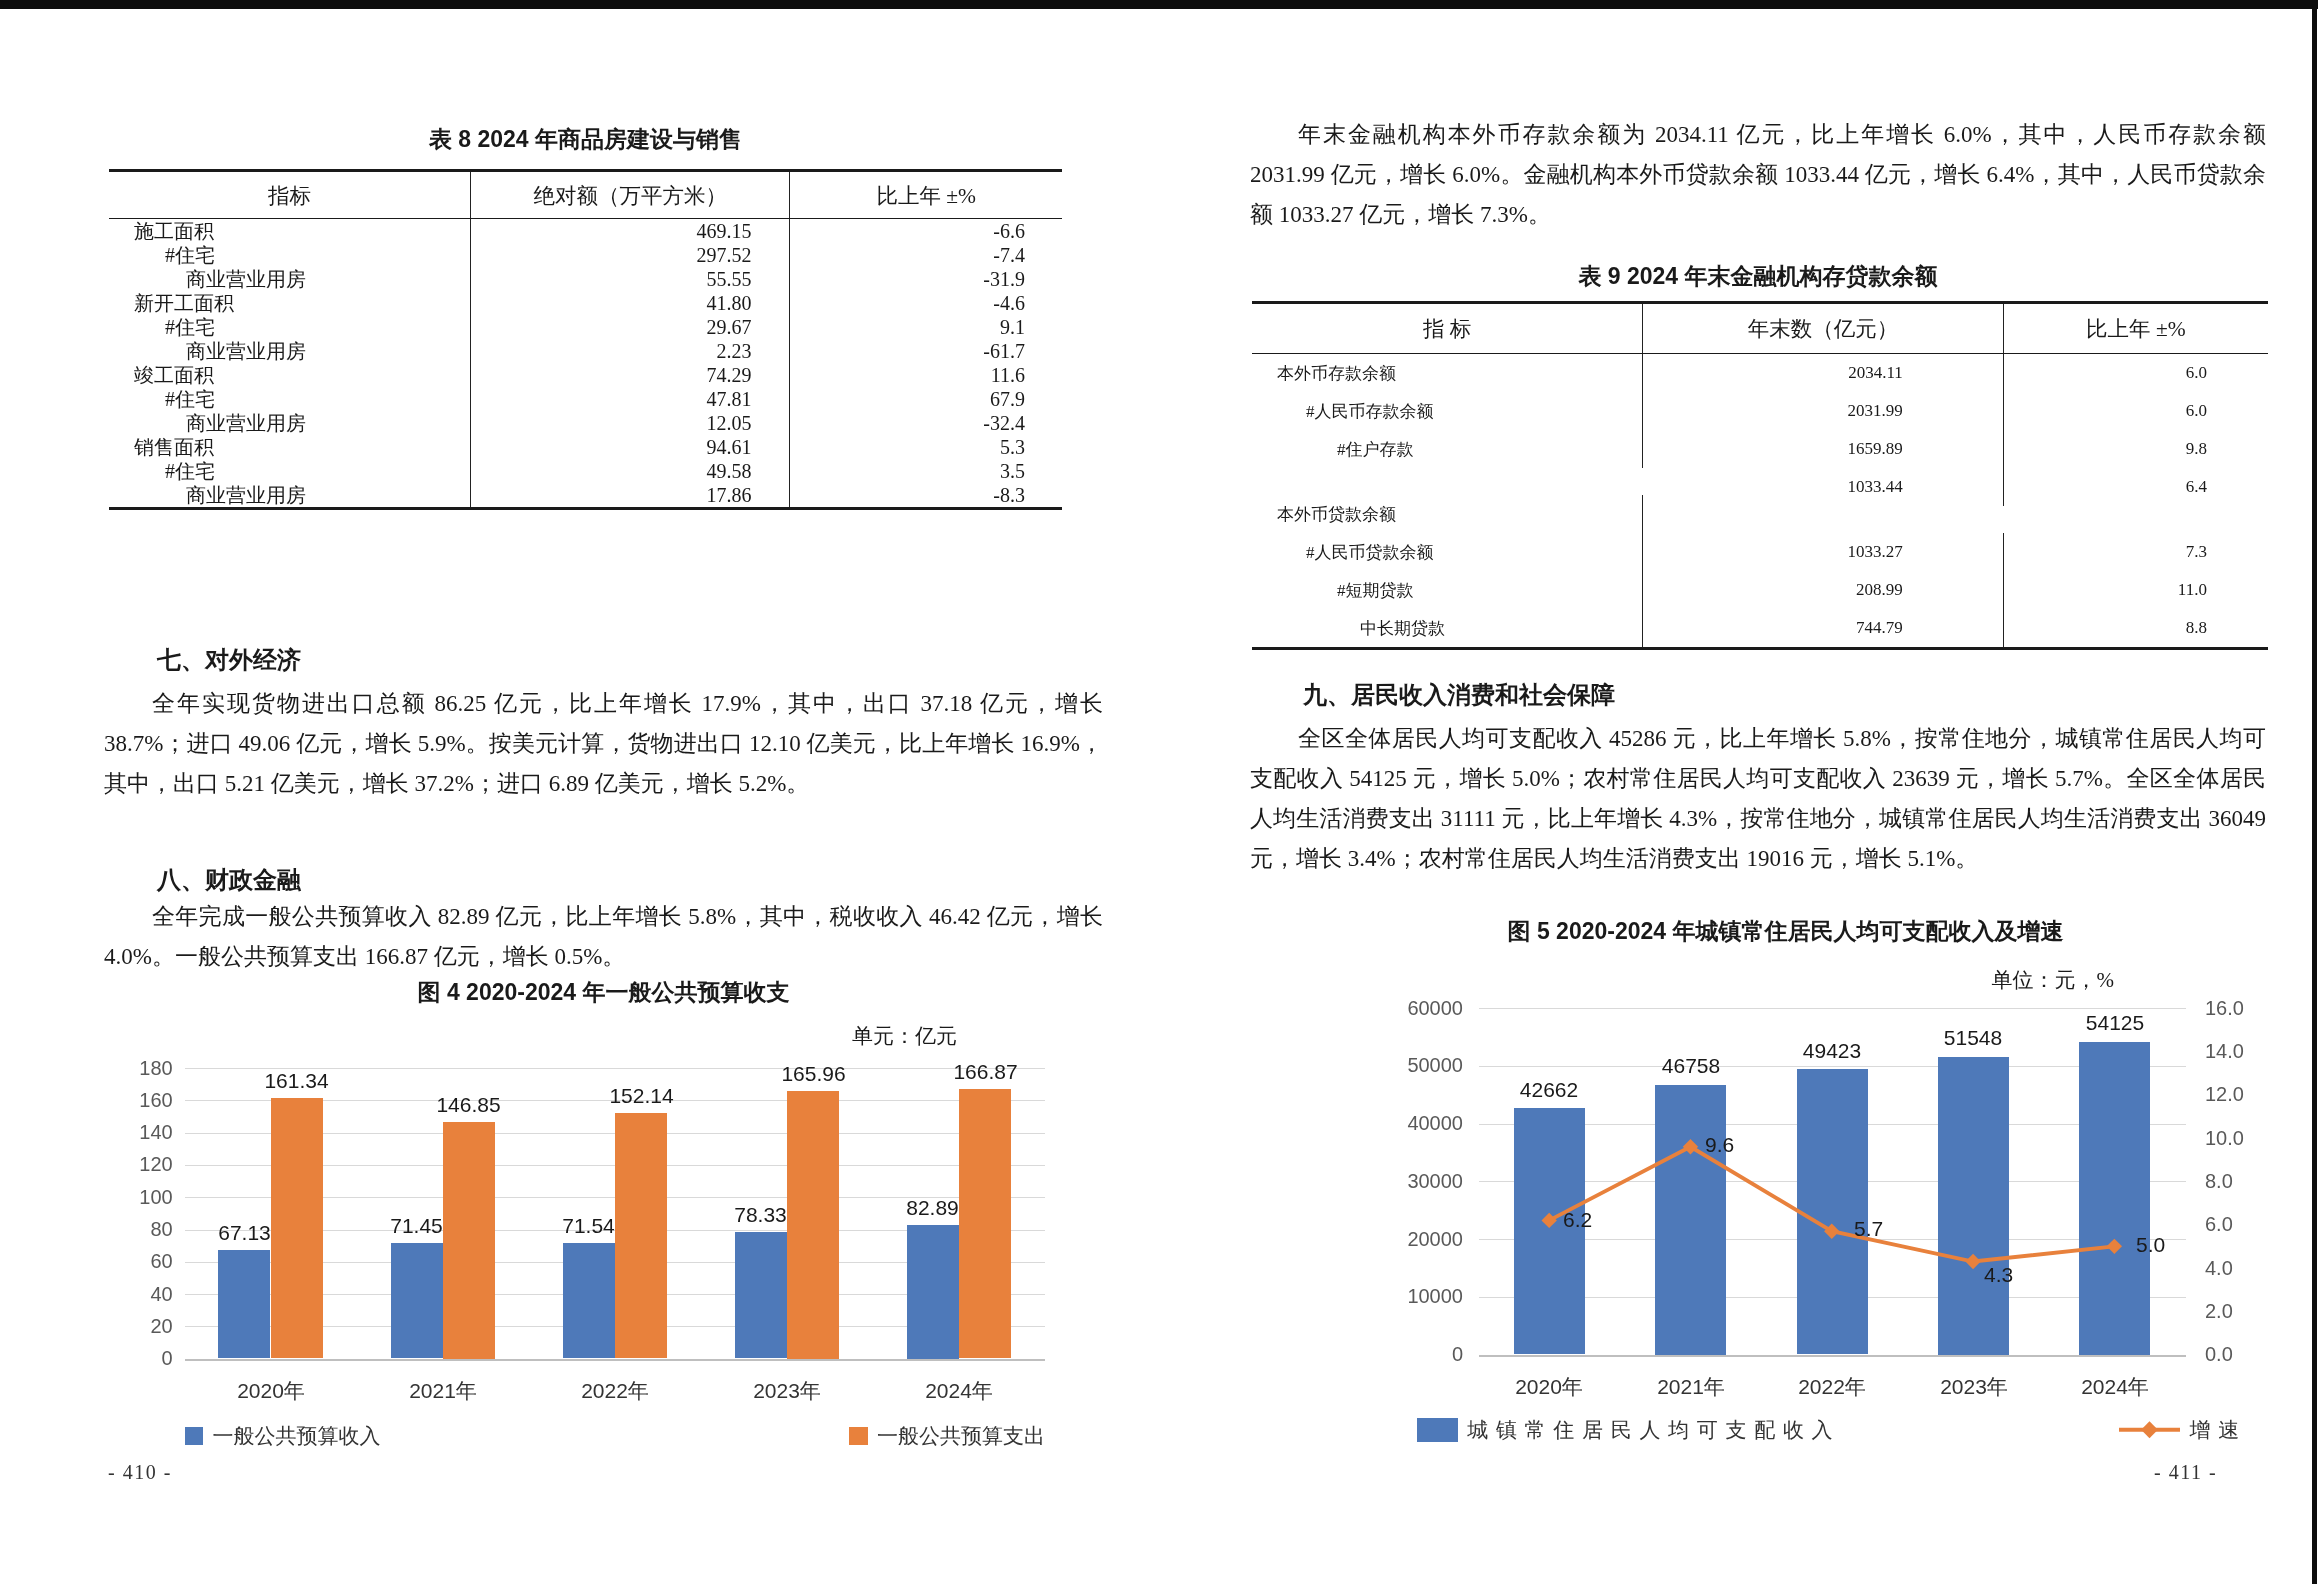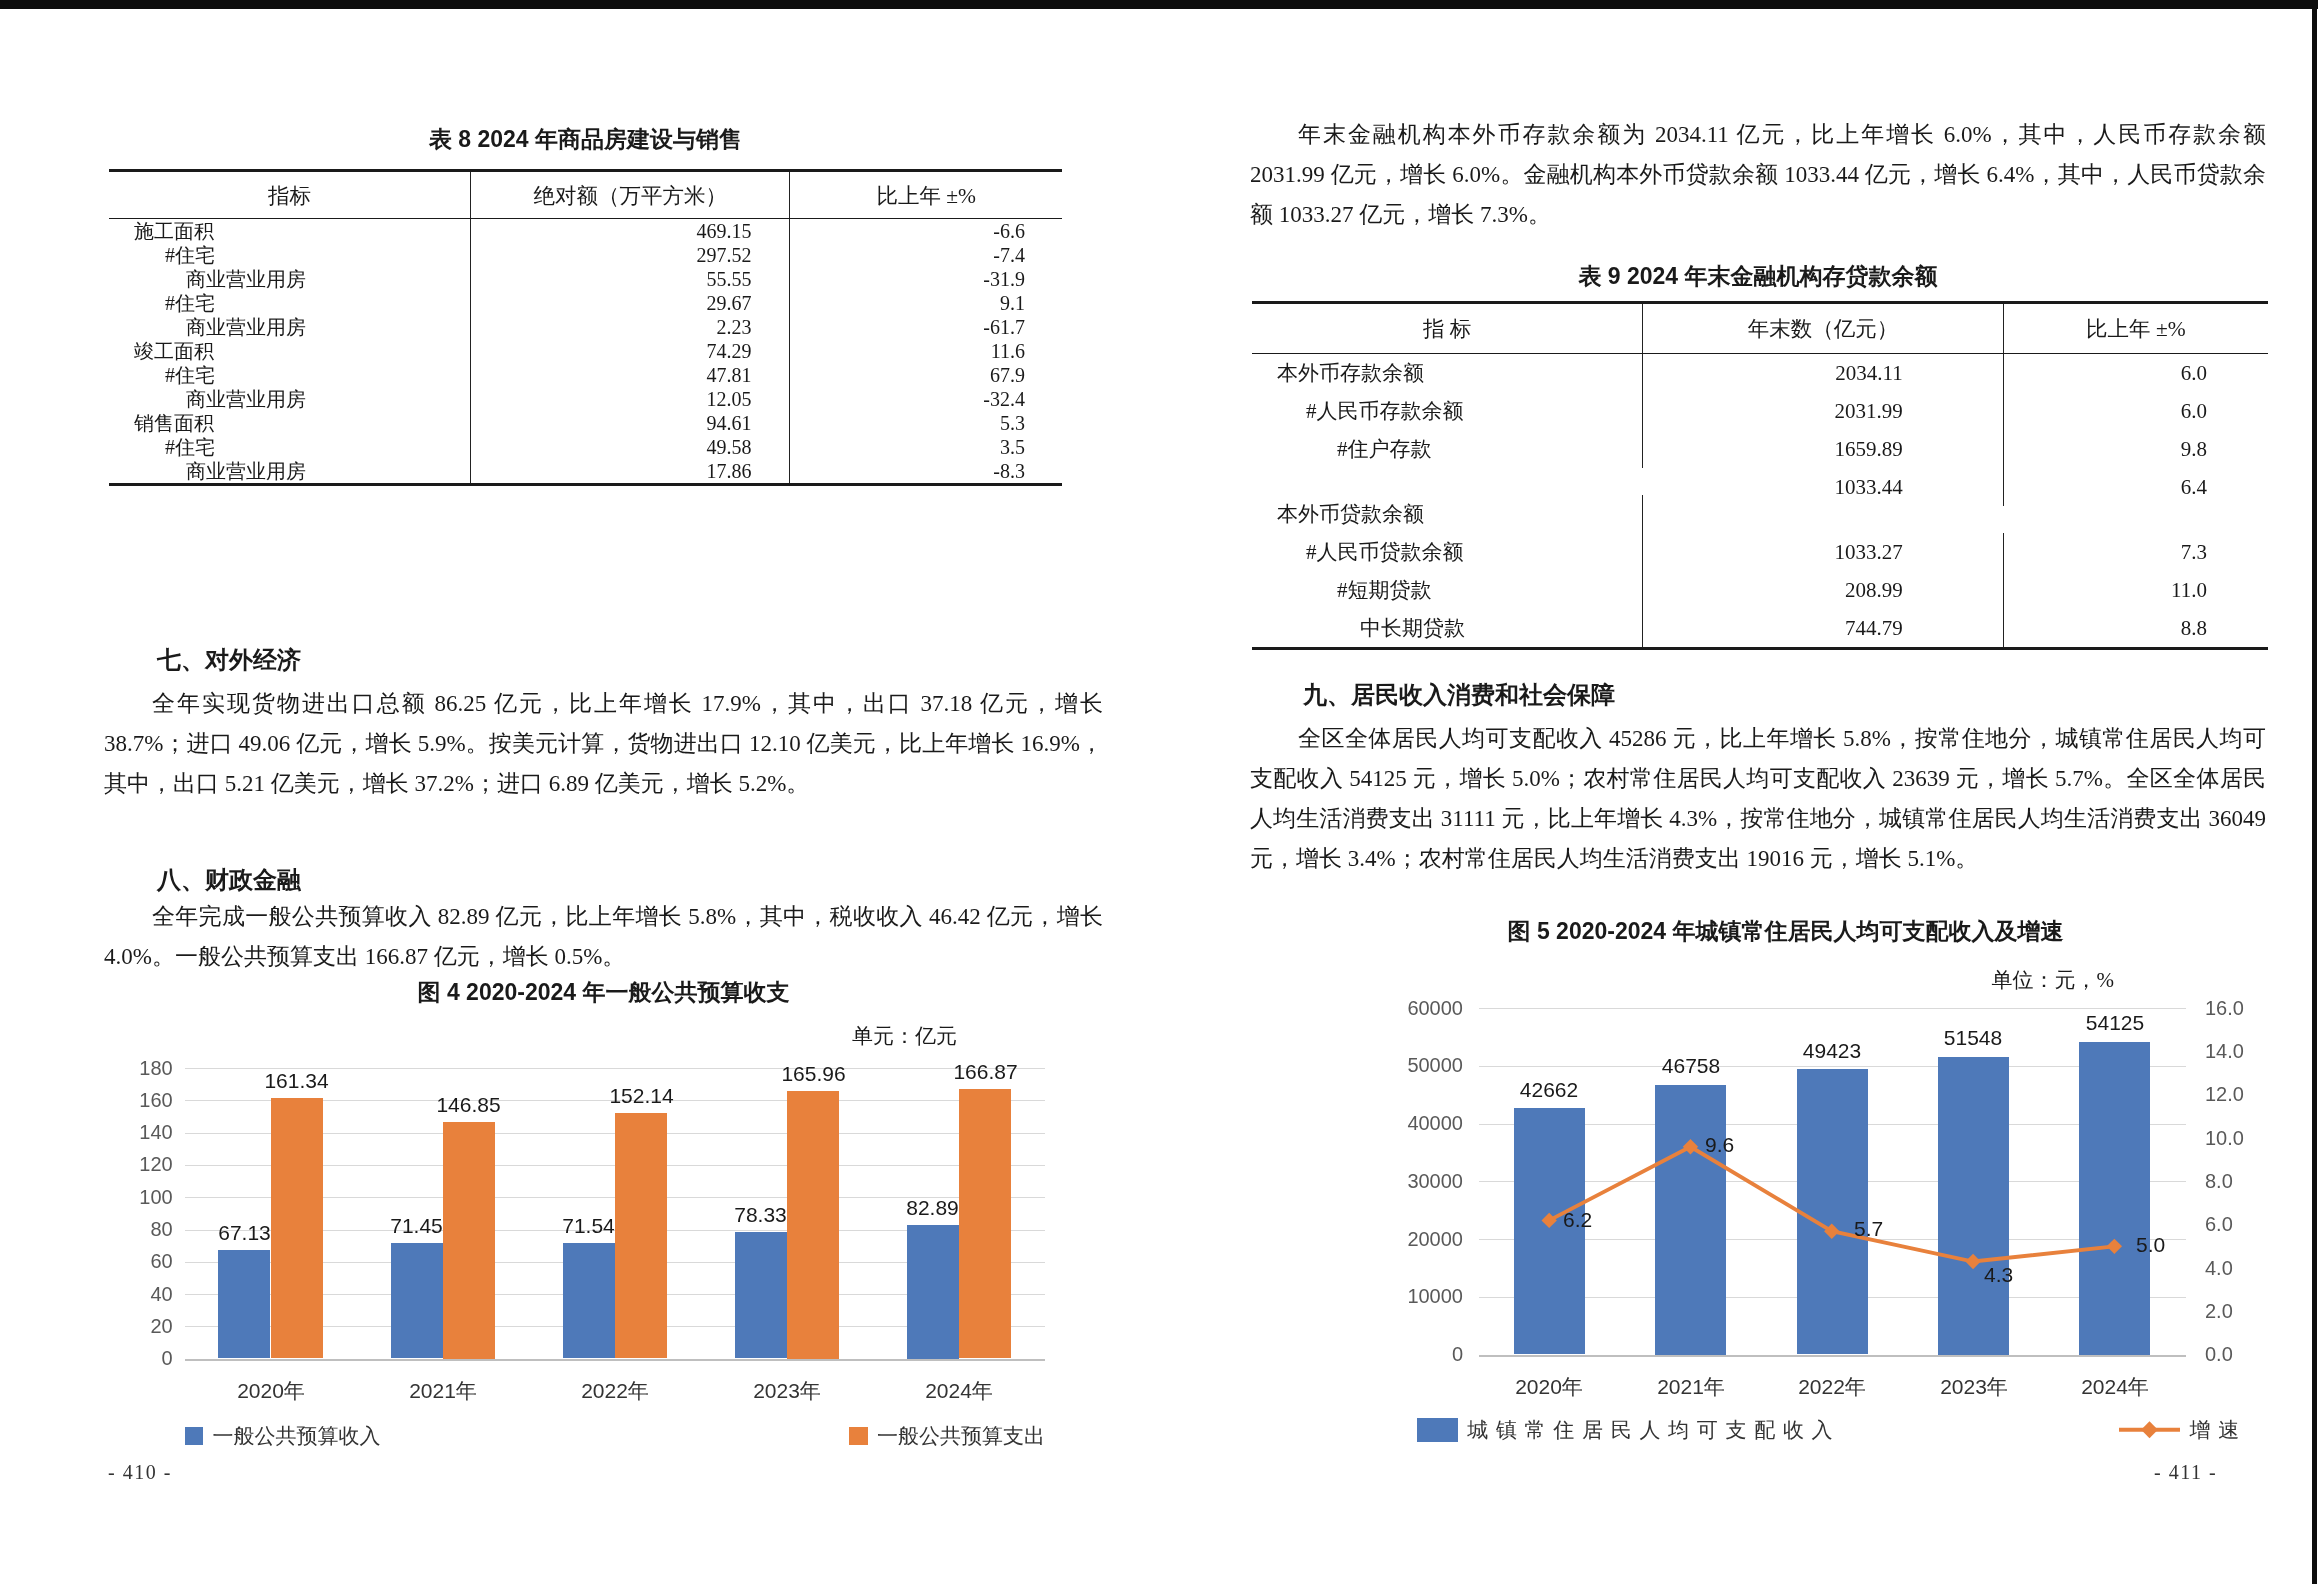--- a/index.html
+++ b/index.html
@@ -16,21 +16,21 @@
   .unit-note { font-size:21px; text-align:right; }
   .pagenum { font-size:20px; color:#333; letter-spacing:1.5px; }
 
   
   .tbl { border-top:3.8px solid #1a1a1a; border-bottom:3.1px solid #1a1a1a; }
   .trow, .thead { display:grid; }
   .t8 .trow, .t8 .thead { grid-template-columns:38% 33.5% 28.5%; }
   .t9 .trow, .t9 .thead { grid-template-columns:38.5% 35.5% 26%; }
   .thead { border-bottom:1.5px solid #1a1a1a; }
   .th { display:flex; align-items:center; justify-content:center; font-size:21.5px; }
-  .cell { font-size:21px; display:flex; align-items:center; }
+  .cell { font-size:17px; display:flex; align-items:center; }
   .c1, .h1 { border-right:1.5px solid #222; }
   .c2, .h2 { border-right:1.5px solid #222; }
   .num { justify-content:flex-end; }
   .t8 .th { height:46px; }
   .t8 .cell { height:24px; font-size:20px; }
   .t9 .th { height:49px; }
   .t9 .cell { height:38px; }
 
   
   .chart { position:absolute; }
@@ -69,20 +69,25 @@
         </div>
         <div class="trow">
           <div class="cell c1" style="padding-left: 56px;">#住宅</div>
           <div class="cell c2 num" style="padding-right: 38px;">297.52</div>
           <div class="cell c3 num" style="padding-right: 37px;">-7.4</div>
         </div>
         <div class="trow">
           <div class="cell c1" style="padding-left: 77px;">商业营业用房</div>
           <div class="cell c2 num" style="padding-right: 38px;">55.55</div>
           <div class="cell c3 num" style="padding-right: 37px;">-31.9</div>
+        </div>
+        <div class="trow">
+          <div class="cell c1" style="padding-left: 25px;">新开工面积</div>
+          <div class="cell c2 num" style="padding-right: 38px;">41.80</div>
+          <div class="cell c3 num" style="padding-right: 37px;">-4.6</div>
         </div>
         <div class="trow">
           <div class="cell c1" style="padding-left: 56px;">#住宅</div>
           <div class="cell c2 num" style="padding-right: 38px;">29.67</div>
           <div class="cell c3 num" style="padding-right: 37px;">9.1</div>
         </div>
         <div class="trow">
           <div class="cell c1" style="padding-left: 77px;">商业营业用房</div>
           <div class="cell c2 num" style="padding-right: 38px;">2.23</div>
           <div class="cell c3 num" style="padding-right: 37px;">-61.7</div>

